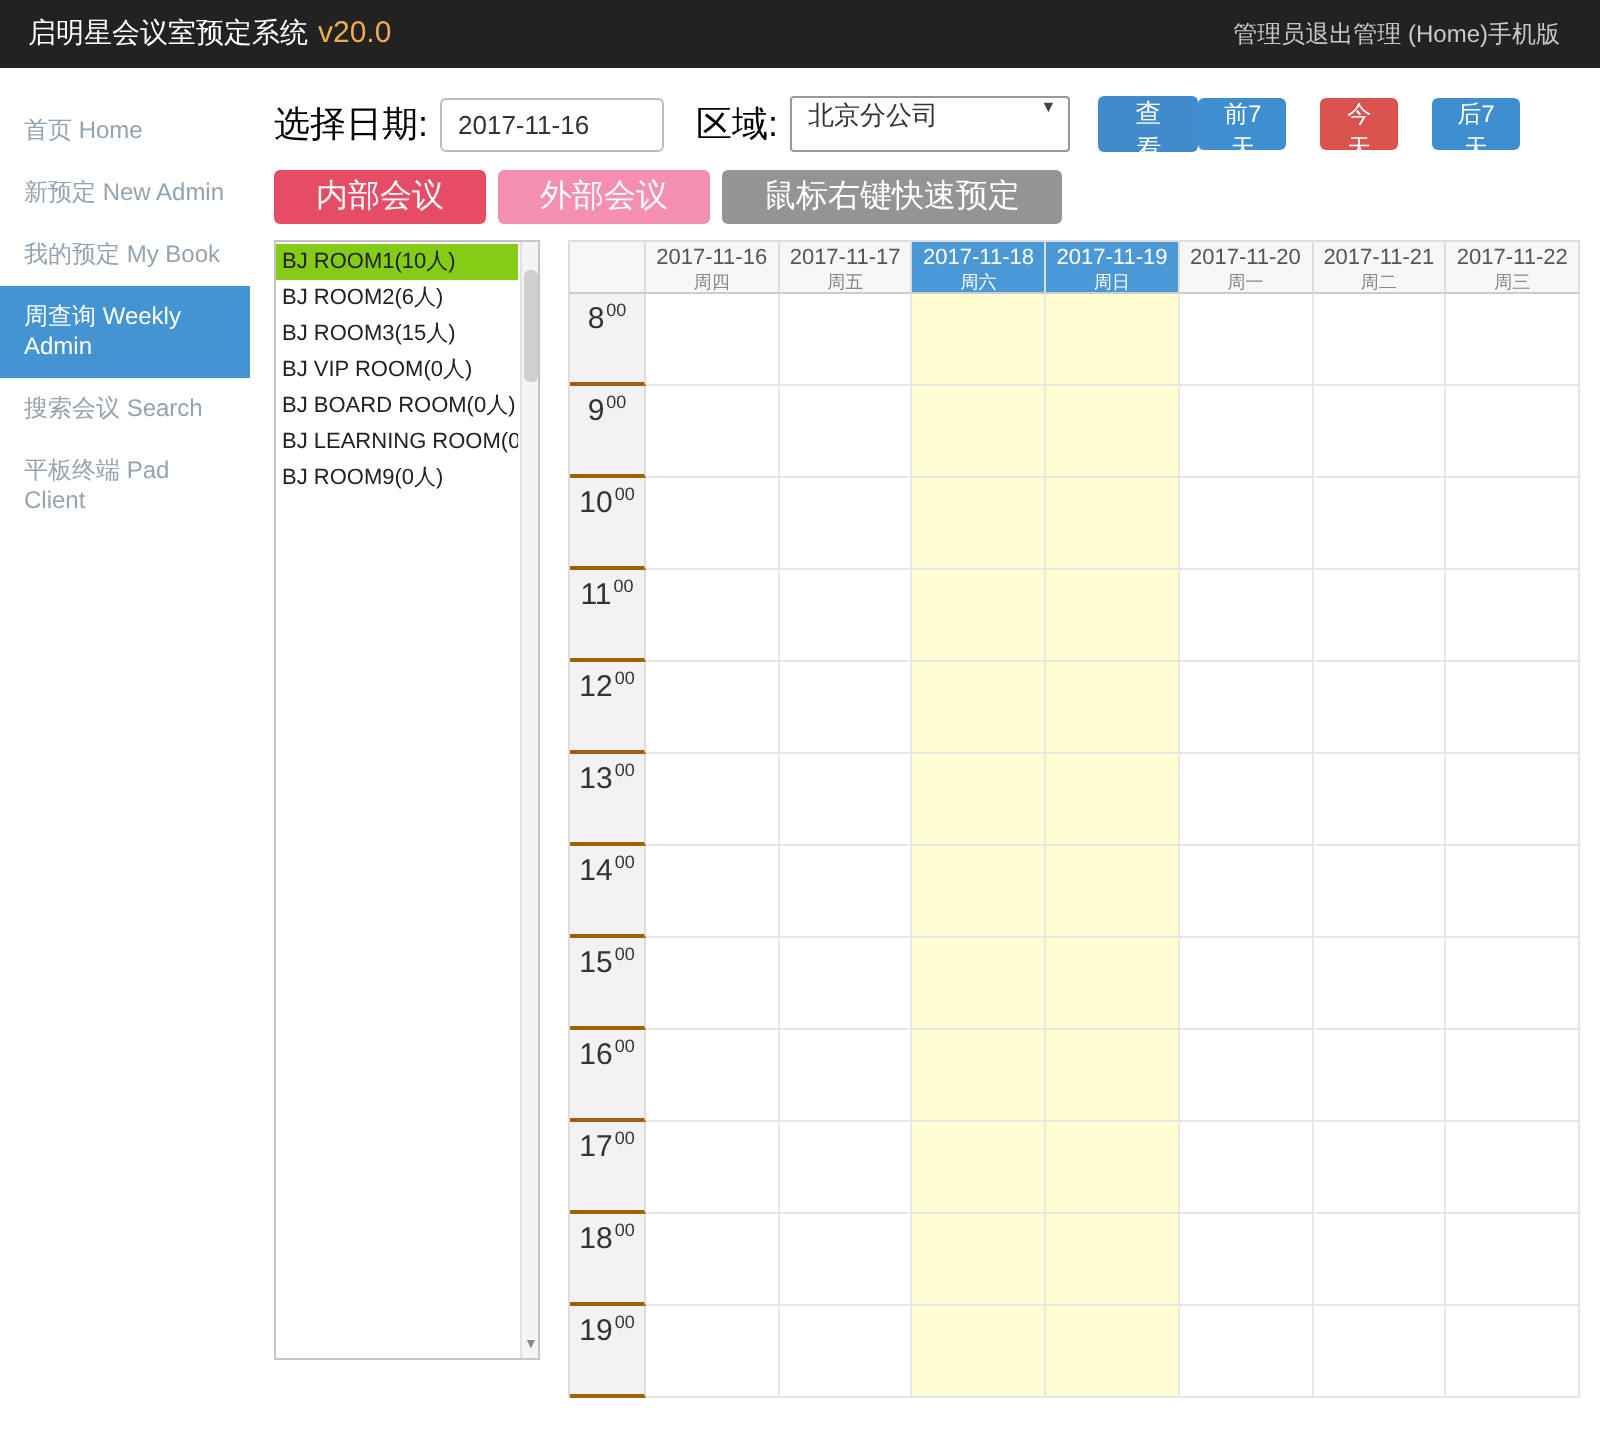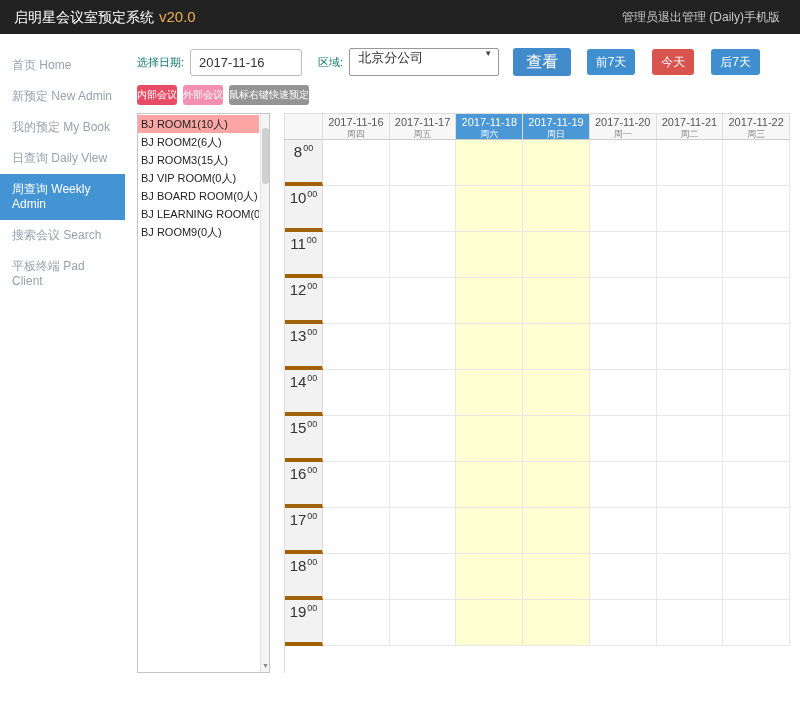--- a/index.html
+++ b/index.html
@@ -16,82 +16,81 @@
   .layout{display:flex;height:682px}
 
   
   .sidebar{width:125px;flex-shrink:0;padding-top:16px}
   .side-item{padding:8px 12px;font-size:12px;line-height:15px;color:#95a3b0;cursor:pointer}
   .side-item.active{background:#4494d4;color:#fff}
 
   
   .main{flex:1;min-width:0;padding:14px 10px 0 12px}
   .toolbar{display:flex;align-items:center;margin-bottom:9px}
-  .lbl{font-size:11px;color:#0f766e;white-space:nowrap}
+  .lbl{font-size:18px;color:#000000;white-space:nowrap}
   .date-input{width:112px;height:27px;border:1px solid #bbb;border-radius:3px;padding:0 8px;font-size:13px;color:#333;margin:0 16px 0 6px;font-family:inherit}
   .select{width:150px;height:28px;border:1px solid #999;border-radius:2px;background:#fff;display:flex;align-items:flex-start;justify-content:space-between;padding:0 6px 0 8px;font-size:13px;color:#333;margin:0 14px 0 6px;cursor:pointer}
   .caret{font-size:8px;color:#444}
-  .btn{border:none;border-radius:3px;color:#fff;font-size:16px;cursor:pointer;font-family:inherit}
+  .btn{border:none;border-radius:3px;color:#fff;font-size:13px;cursor:pointer;font-family:inherit}
   .btn.view{background:#428bca;height:28px;padding:0 13px}
   .navbtns{margin-left:auto;margin-right:30px;display:flex;gap:17px}
   .navbtns .btn{height:26px;padding:0 9px;font-size:12px}
   .btn.blue{background:#3e8ed0}
   .btn.red{background:#d9534f}
 
   .legend{display:flex;gap:6px;margin-bottom:8px}
-  .badge{font-size:10px;color:#fff;padding:3px 0;border-radius:3px;white-space:nowrap}
+  .badge{font-size:16px;color:#fff;padding:3px 21px;border-radius:3px;white-space:nowrap}
   .badge.internal{background:#e64c65}
   .badge.external{background:#f48fb1}
   .badge.hint{background:#949494}
 
   .content{display:flex}
 
   
   .roomlist{width:133px;height:560px;border:1px solid #c5c5c5;position:relative;overflow:hidden;flex-shrink:0;padding:1px 10px 0 0;background:#fff}
   .room-item{font-size:11px;color:#222;padding:2px 3px;white-space:nowrap;overflow:hidden;cursor:pointer;line-height:14px}
-  .room-item.selected{background:#fca5a5}
+  .room-item.selected{background:#84cc16}
   .vscroll{position:absolute;top:0;right:0;width:9px;height:100%;background:#f4f4f4;border-left:1px solid #e2e2e2}
   .vthumb{position:absolute;top:14px;left:1px;width:7px;height:56px;background:#cfcfcf;border-radius:3px;cursor:pointer}
   .varrow{position:absolute;bottom:1px;left:0;width:9px;height:11px;font-size:7px;color:#888;text-align:center;line-height:11px;cursor:pointer}
 
   
   .calendar{flex:1;margin-left:14px;border-left:1px solid #ddd;border-top:1px solid #ddd;background:#fff}
   .cal-row{display:grid;grid-template-columns:38px repeat(7,1fr)}
   .head-cell{height:26px;background:#f7f7f7;border-right:1px solid #ddd;border-bottom:1px solid #ccc;text-align:center;overflow:hidden;padding-top:2px}
   .head-cell .date{font-size:11px;color:#555;line-height:13px;white-space:nowrap}
   .head-cell .wk{font-size:9px;color:#888;line-height:11px}
   .head-cell.weekend{background:#4a98d5}
   .head-cell.weekend .date,.head-cell.weekend .wk{color:#fff}
-  .time-cell{height:46px;background:#f2f2f2;border-right:1px solid #ddd;border-bottom:4px solid #a16207;text-align:center;padding-top:3px}
+  .time-cell{height:46px;background:#f2f2f2;border-right:1px solid #ddd;border-bottom:2px solid #a16207;text-align:center;padding-top:3px}
   .time-cell .h{font-size:15px;color:#333}
   .time-cell .m{font-size:9px;color:#333;vertical-align:6px;margin-left:1px}
   .day-cell{height:46px;background:#fff;border-right:1px solid #e7e7e7;border-bottom:1px solid #e7e7e7;cursor:pointer}
   .day-cell.weekend{background:#ffffd2}
 </style>
 </head>
 <body>
 
 <header class="topbar">
   <div class="brand">
     <span>启明星会议室预定系统</span><span class="ver">v20.0</span>
   </div>
   <nav class="topnav" id="topnav">
       <a class="topnav-link">管理员</a>
       <a class="topnav-link">退出</a>
-      <a class="topnav-link">管理 (Daily)</a>
+      <a class="topnav-link">管理 (Home)</a>
       <a class="topnav-link">手机版</a>
     </nav>
 </header>
 
 <div class="layout">
   <aside class="sidebar" id="sidebar">
       <div class="side-item">首页 Home</div>
       <div class="side-item">新预定 New Admin</div>
       <div class="side-item">我的预定 My Book</div>
-      <div class="side-item">日查询 Daily View</div>
       <div class="side-item active">周查询 Weekly Admin</div>
       <div class="side-item">搜索会议 Search</div>
       <div class="side-item">平板终端 Pad Client</div>
     </aside>
 
   <main class="main">
     <div class="toolbar">
       <span class="lbl">选择日期:</span>
       <input class="date-input" value="2017-11-16" style="">
       <span class="lbl">区域:</span>
@@ -165,20 +164,30 @@
             <div class="time-cell"><span class="h">8</span><span class="m">00</span></div>
             <div class="day-cell"></div>
             <div class="day-cell"></div>
             <div class="day-cell weekend"></div>
             <div class="day-cell weekend"></div>
             <div class="day-cell"></div>
             <div class="day-cell"></div>
             <div class="day-cell"></div>
           </div>
           <div class="cal-row">
+            <div class="time-cell"><span class="h">9</span><span class="m">00</span></div>
+            <div class="day-cell"></div>
+            <div class="day-cell"></div>
+            <div class="day-cell weekend"></div>
+            <div class="day-cell weekend"></div>
+            <div class="day-cell"></div>
+            <div class="day-cell"></div>
+            <div class="day-cell"></div>
+          </div>
+          <div class="cal-row">
             <div class="time-cell"><span class="h">10</span><span class="m">00</span></div>
             <div class="day-cell"></div>
             <div class="day-cell"></div>
             <div class="day-cell weekend"></div>
             <div class="day-cell weekend"></div>
             <div class="day-cell"></div>
             <div class="day-cell"></div>
             <div class="day-cell"></div>
           </div>
           <div class="cal-row">

